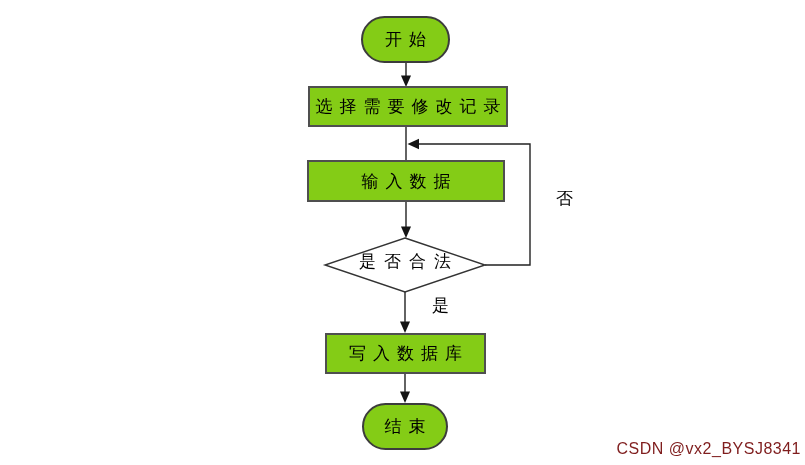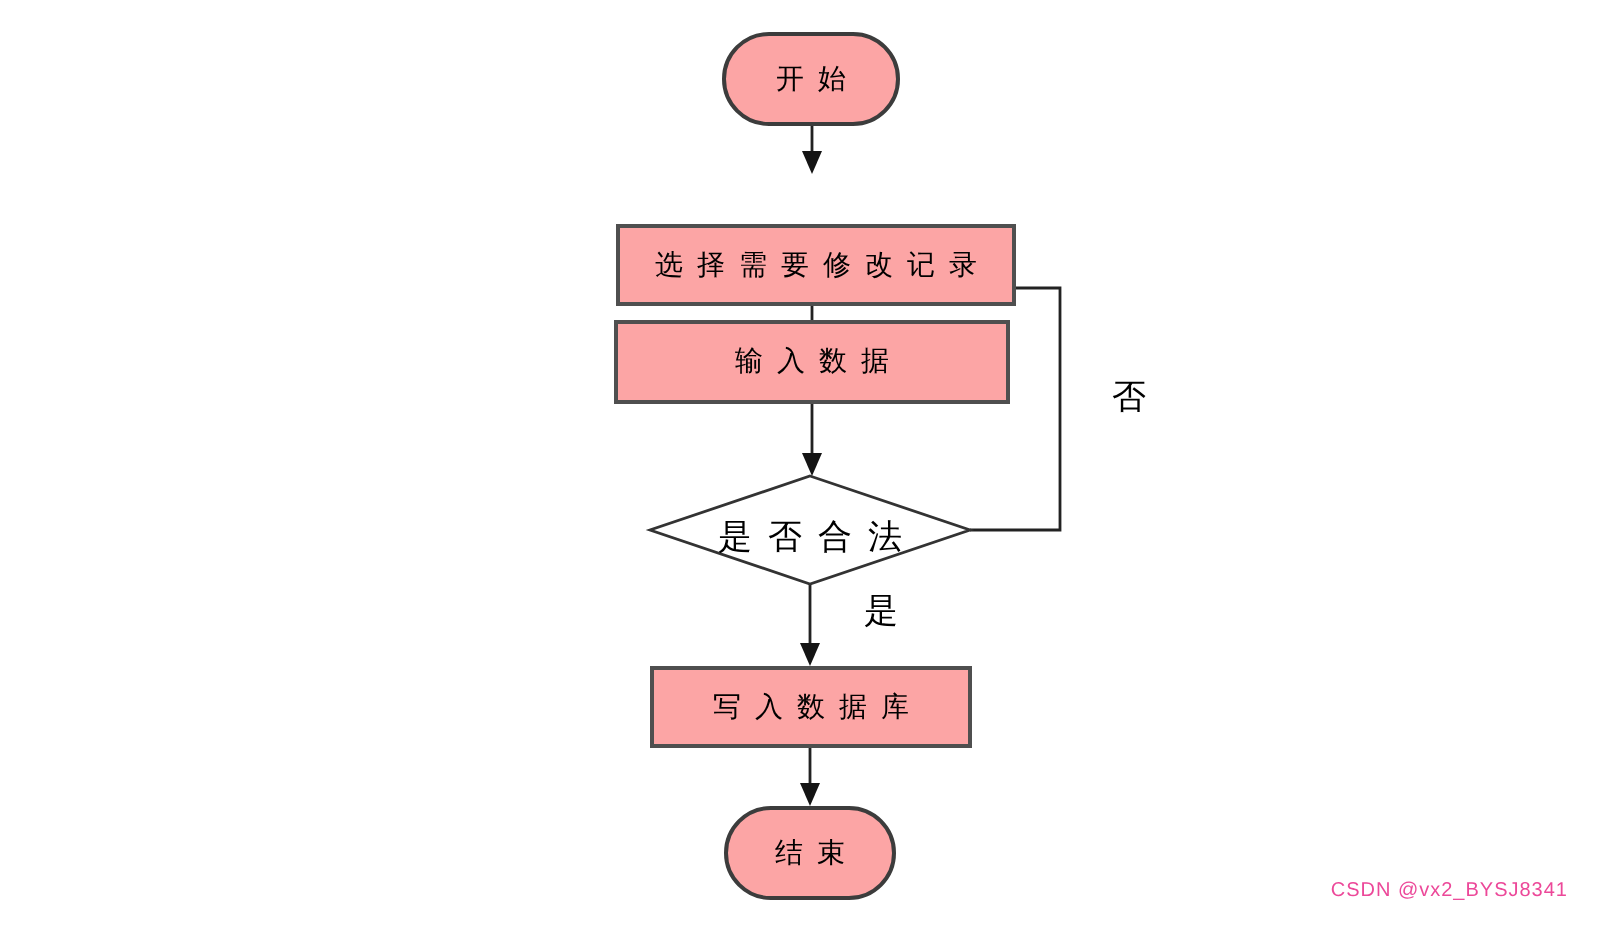--- a/index.html
+++ b/index.html
@@ -16,54 +16,54 @@
     position: absolute;
     left: 0; top: 0;
     width: 805px; height: 465px;
   }
   .node {
     position: absolute;
     box-sizing: border-box;
     display: flex;
     align-items: center;
     justify-content: center;
-    background: #fca5a5;
+    background: #84cc16;
     border: 2px solid #4f4f4f;
-    font-size: 14px;
+    font-size: 17px;
     letter-spacing: 7px;
     white-space: nowrap;
   }
   .node .node-label { margin-right: -7px; }
   .terminator { border-radius: 24px; border-color: #3c3c3c; }
   .node-start  { left: 361px; top: 16px;  width: 89px;  height: 47px; }
-  .node-select { left: 308px; top: 86px;  width: 200px; height: 41px; margin-top: 26px; }
+  .node-select { left: 308px; top: 86px;  width: 200px; height: 41px; }
   .node-input  { left: 307px; top: 160px; width: 198px; height: 42px; font-family: Liberation Serif, serif; }
   .node-write  { left: 325px; top: 333px; width: 161px; height: 41px; }
   .node-end    { left: 362px; top: 403px; width: 86px;  height: 47px; }
   .decision-label {
     position: absolute;
     left: 325px; top: 250px; width: 160px; height: 30px;
-    display: flex; align-items: flex-end; justify-content: center;
+    display: flex; align-items: flex-start; justify-content: center;
     font-size: 17px; letter-spacing: 8px; white-space: nowrap; font-family: Liberation Serif, serif;
   }
   .decision-label .node-label { margin-right: -8px; }
   .edge-label {
     position: absolute;
     font-size: 17px;
     line-height: 1;
   }
   .label-no  { left: 556px; top: 190px; }
   .label-yes { left: 432px; top: 297px; }
   .watermark {
     position: absolute;
-    right: 21px; top: 440px;
+    right: 4px; top: 440px;
     font-family: "Liberation Sans", "DejaVu Sans", sans-serif;
-    font-size: 10px;
+    font-size: 16px;
     letter-spacing: 0.5px;
-    color: #ec4899;
+    color: #7f1d1d;
   }
 </style>
 </head>
 <body>
 
 <div class="canvas">
 
   <svg class="connector-layer" width="805" height="465" viewBox="0 0 805 465">
     <g stroke="#222222" stroke-width="1.4" fill="none">
 

